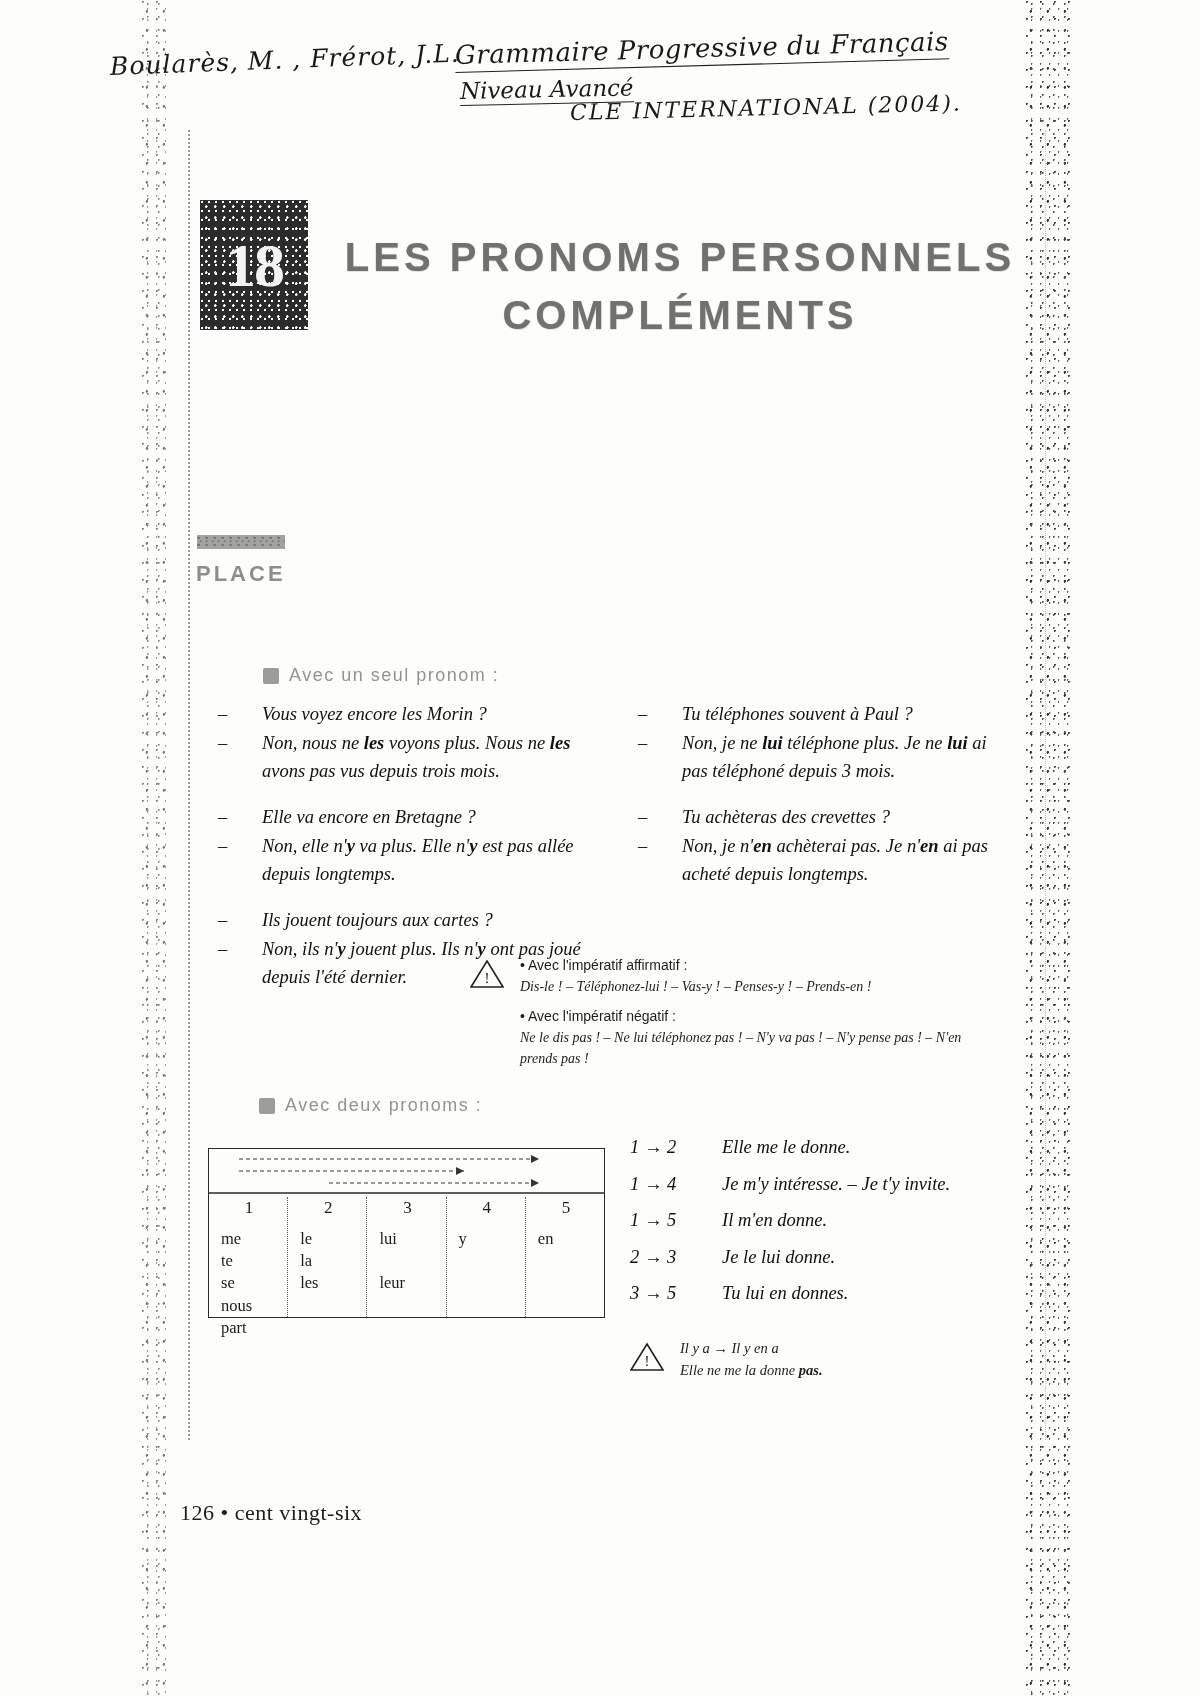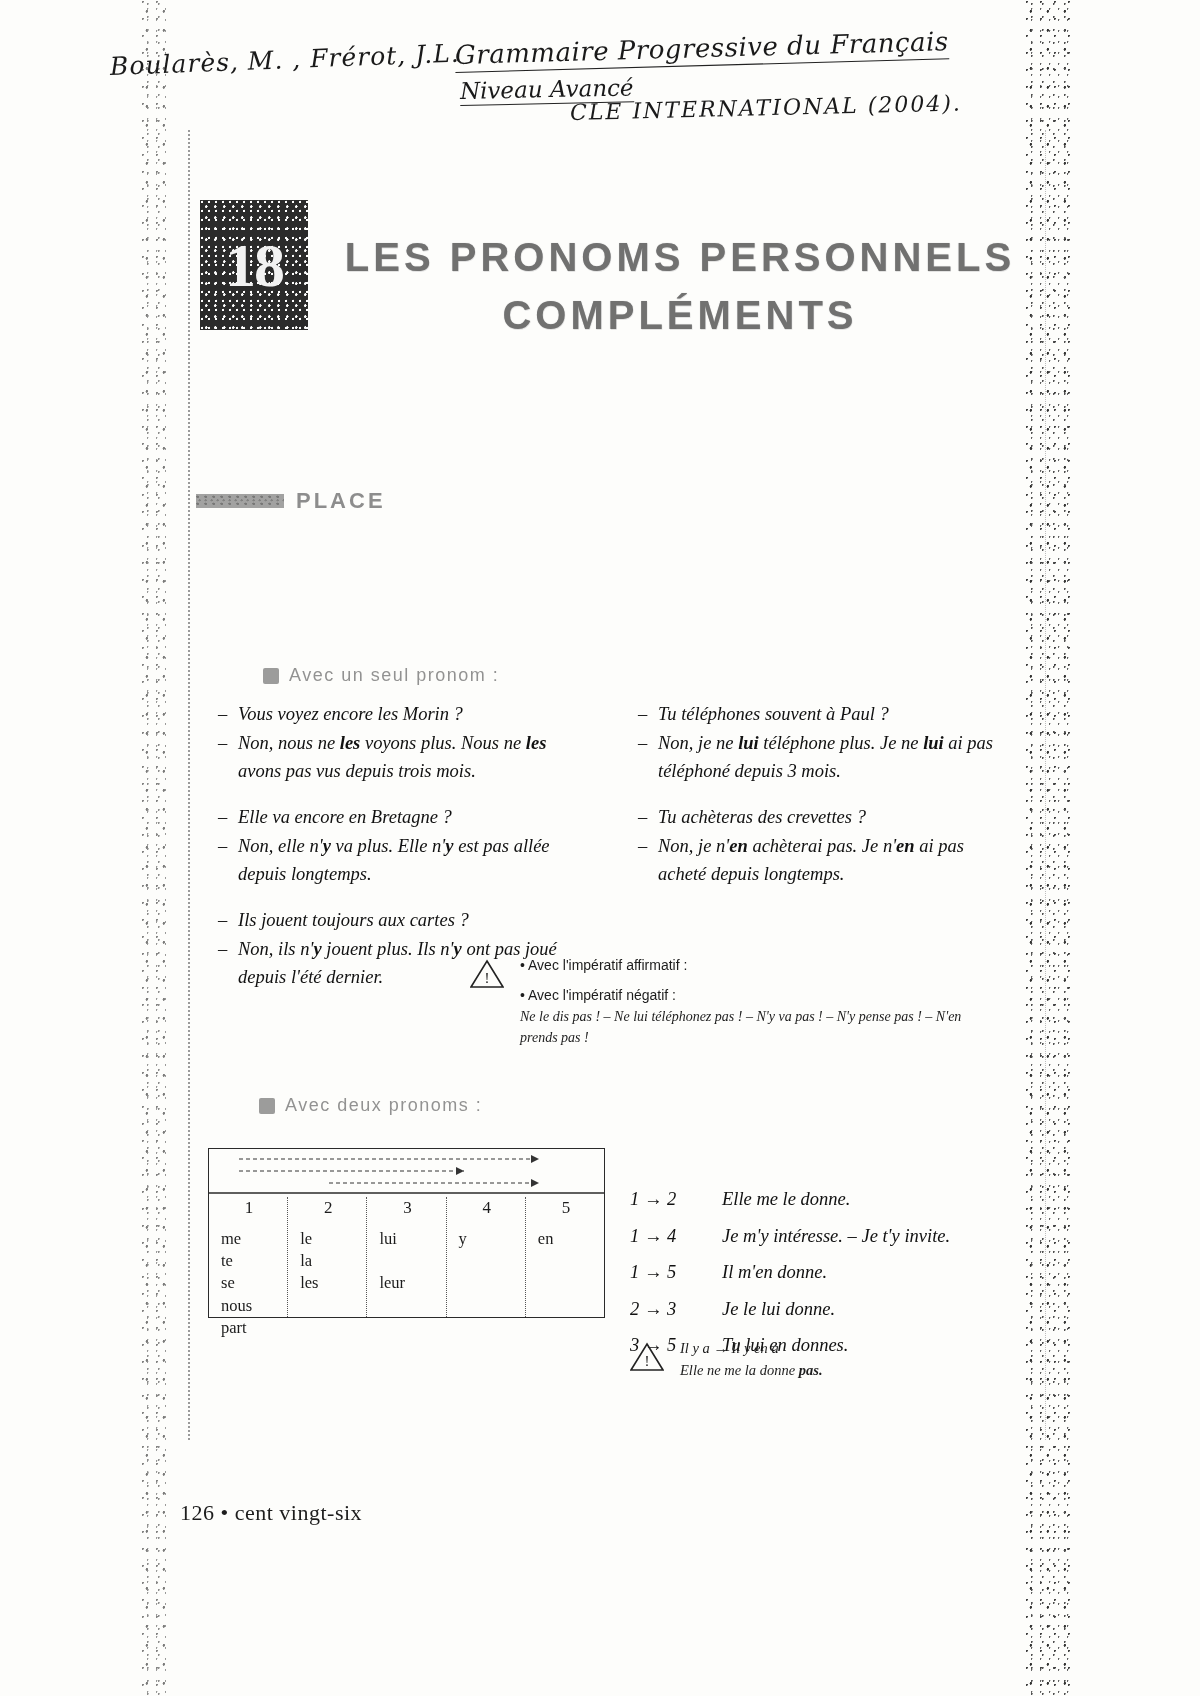--- a/index.html
+++ b/index.html
@@ -153,21 +153,21 @@
     display: inline-block;
     width: 88px;
     height: 14px;
     background:
       radial-gradient(circle at 20% 40%, #111 1.1px, transparent 1.4px),
       radial-gradient(circle at 60% 70%, #222 1px, transparent 1.3px),
       #5d5d5d;
     background-size: 8px 7px, 6px 9px, auto;
     opacity: .8;
   }
-  .sec-place { left: 196px; top: 488px; }
+  .sec-place { left: 196px; top: 535px; flex-direction: column; }
 
   
   .para {
     position: absolute;
     left: 245px;
     top: 565px;
     width: 745px;
     font-size: 19.5px;
     line-height: 1.6;
     text-align: justify;
@@ -207,21 +207,21 @@
     display: flex;
     gap: 52px;
     font-style: italic;
     font-size: 18.5px;
     line-height: 1.55;
   }
   .dlg-col { width: 368px; }
   .dlg-group { margin-bottom: 17px; }
   .dlg-line { display: flex; gap: 7px; }
   .dlg-line .dash { width: 13px; flex: none; }
-  .dlg-line .txt { flex: 1; }
+  .dlg-line .txt { flex: 1; margin-left: 24px; }
   .dlg-line b { font-weight: bold; font-style: italic; }
 
   
   .warn {
     position: absolute;
     display: flex;
     gap: 16px;
     align-items: flex-start;
   }
   .warn-tri {
@@ -276,21 +276,21 @@
     margin-bottom: 8px;
     margin-left: -10px;
     font-size: 17px;
   }
   .tbl-col .words { }
 
   
   .order-examples {
     position: absolute;
     left: 630px;
-    top: 1190px;
+    top: 1138px;
     font-size: 18.5px;
     line-height: 1;
   }
   .oe-row {
     display: flex;
     align-items: baseline;
     margin-bottom: 18px;
   }
   .oe-key {
     width: 92px;
@@ -403,20 +403,21 @@
   <div class="warn warn1">
     <div class="warn-tri">
       <svg width="34" height="30" viewBox="0 0 34 30">
         <polygon points="17,2 33,28 1,28" fill="none" stroke="#222" stroke-width="1.6"></polygon>
         <text x="17" y="24" font-size="15" text-anchor="middle" font-family="serif" fill="#222">!</text>
       </svg>
     </div>
     <div class="warn-body">
       <div class="wt">
         <div class="lbl">• Avec l'impératif affirmatif :</div>
+        <div class="ex">Dis-le ! – Téléphonez-lui ! – Vas-y ! – Penses-y ! – Prends-en !</div>
       </div>
       <div class="wt">
         <div class="lbl">• Avec l'impératif négatif :</div>
         <div class="ex">Ne le dis pas ! – Ne lui téléphonez pas ! – N'y va pas ! – N'y pense pas ! – N'en prends pas !</div>
       </div>
     </div>
   </div>
 
   <div class="sub-head sub2">
     <span class="marker"></span>

